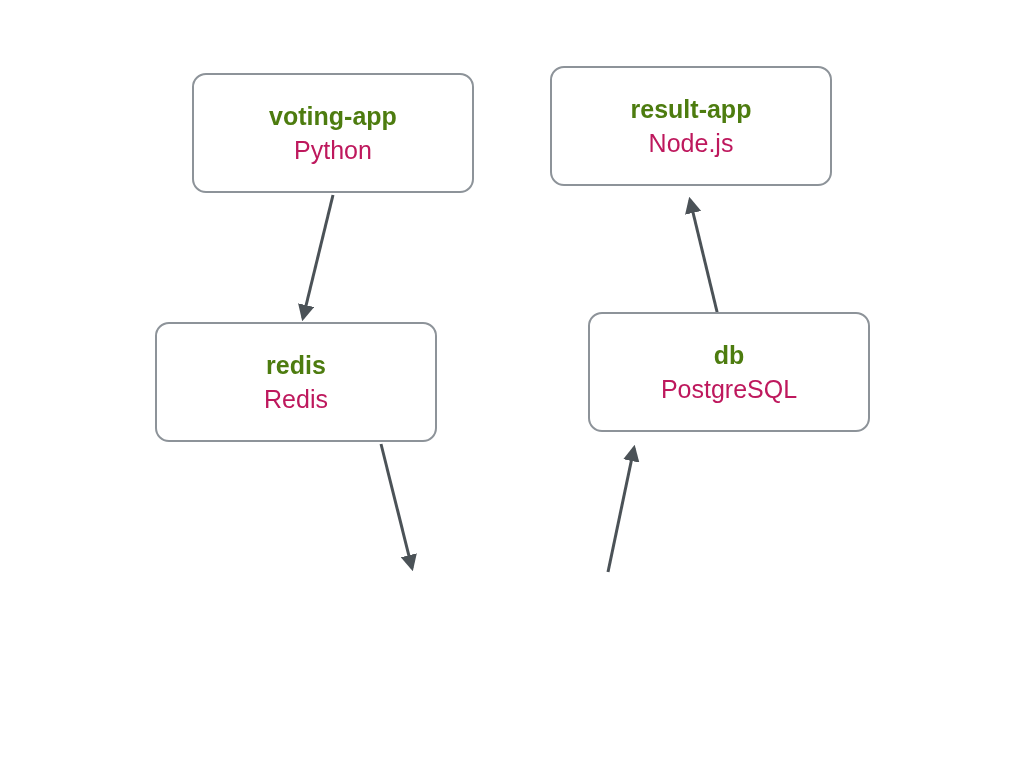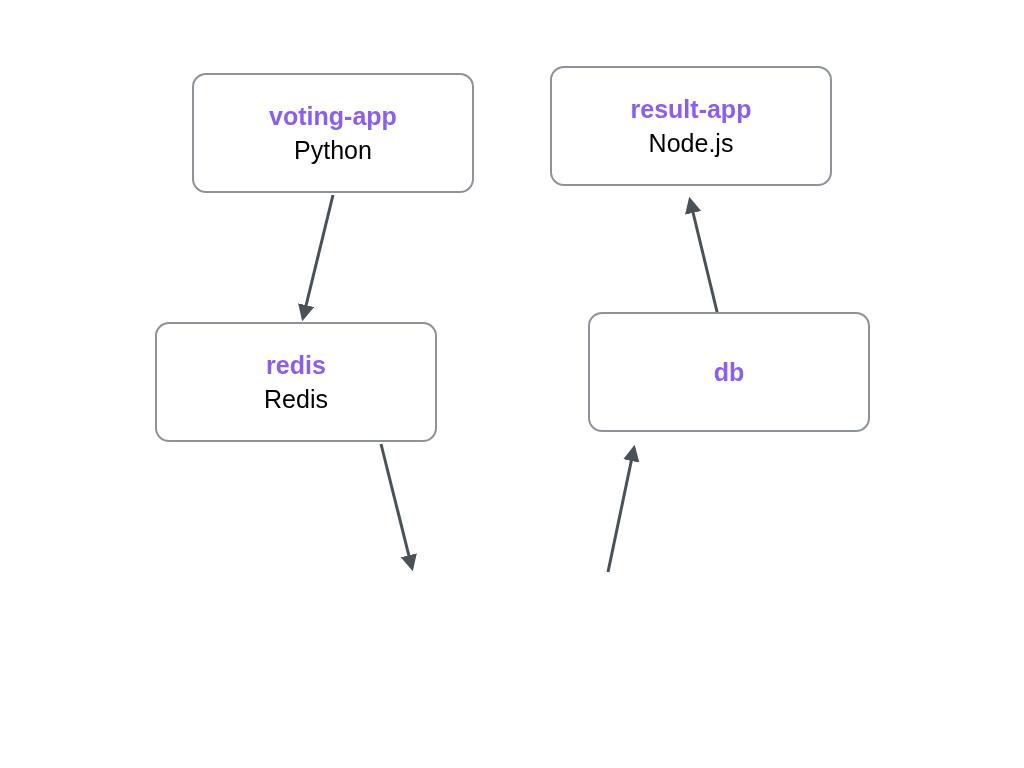--- a/index.html
+++ b/index.html
@@ -37,27 +37,27 @@
     border-radius: 14px;
     display: flex;
     flex-direction: column;
     align-items: center;
     justify-content: center;
     text-align: center;
   }
   .node-title {
     font-size: 25px;
     font-weight: bold;
-    color: #8b5cf6;
+    color: #4d7c0f;
     line-height: 34px;
   }
   .node-sub {
     font-size: 25px;
     font-weight: normal;
-    color: #000000;
+    color: #be185d;
     line-height: 34px;
   }
   .node-voting-app { left: 192px; top: 73px; }
   .node-result-app { left: 550px; top: 66px; }
   .node-redis      { left: 155px; top: 322px; }
   .node-db         { left: 588px; top: 312px; }
   .node-worker     { left: 372px; top: 573px; }
 </style>
 </head>
 <body>
@@ -86,16 +86,17 @@
     <div class="node-sub">Node.js</div>
   </div>
 
   <div class="node node-redis">
     <div class="node-title">redis</div>
     <div class="node-sub">Redis</div>
   </div>
 
   <div class="node node-db">
     <div class="node-title">db</div>
+    <div class="node-sub">PostgreSQL</div>
   </div>
 
 
 </div>
 
 </body></html>

